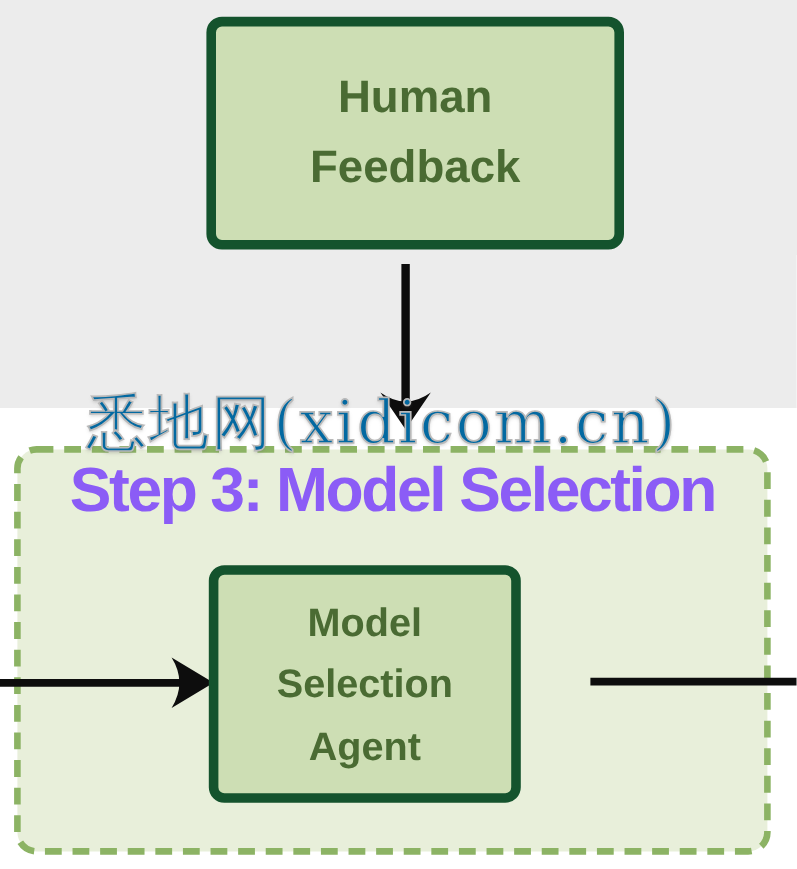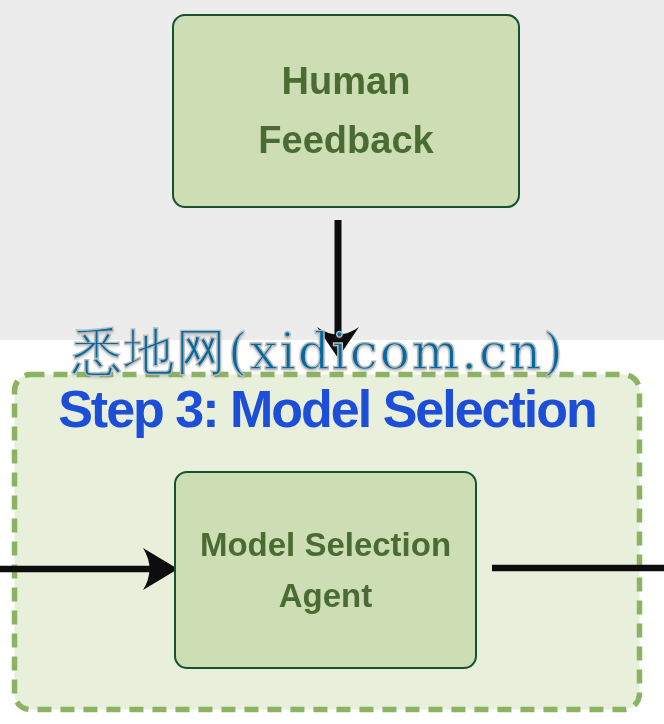--- a/index.html
+++ b/index.html
@@ -14,40 +14,40 @@
     position:absolute;left:0;top:0;width:664px;height:340px;
     background:#ececec;
   }
   .overlay-svg{
     position:absolute;left:0;top:0;width:664px;height:724px;
   }
   .node{
     position:absolute;
     box-sizing:border-box;
     background:#cddeb4;
-    border:2px solid #14532d;
+    border:8px solid #14532d;
     border-radius:13px;
     display:flex;align-items:center;justify-content:center;
     text-align:center;
     color:#4a6b33;
     font-weight:bold;
     white-space:pre-line;
   }
   .node-human{
     left:172px;top:14px;width:348px;height:194px;
     font-size:38px;line-height:1.55;
   }
   .node-agent{
-    left:174px;top:471px;width:303px;height:198px;
+    left:174px;top:471px;width:260px;height:198px;
     font-size:33px;line-height:1.55;
   }
   .step-title{
     position:absolute;left:12px;top:382px;width:630px;
     text-align:center;
-    font-size:52px;font-weight:bold;color:#1d4ed8;
+    font-size:52px;font-weight:bold;color:#8b5cf6;
     letter-spacing:-2px;
     line-height:1.05;
   }
   .watermark{
     position:absolute;left:72px;top:326px;width:560px;
     font-family:"DejaVu Serif",serif;
     font-size:50px;line-height:1.05;
     color:#0369a1;
     -webkit-text-stroke:1.4px #b9b9b9;
     text-shadow:0 2px 3px rgba(110,110,110,0.35);

